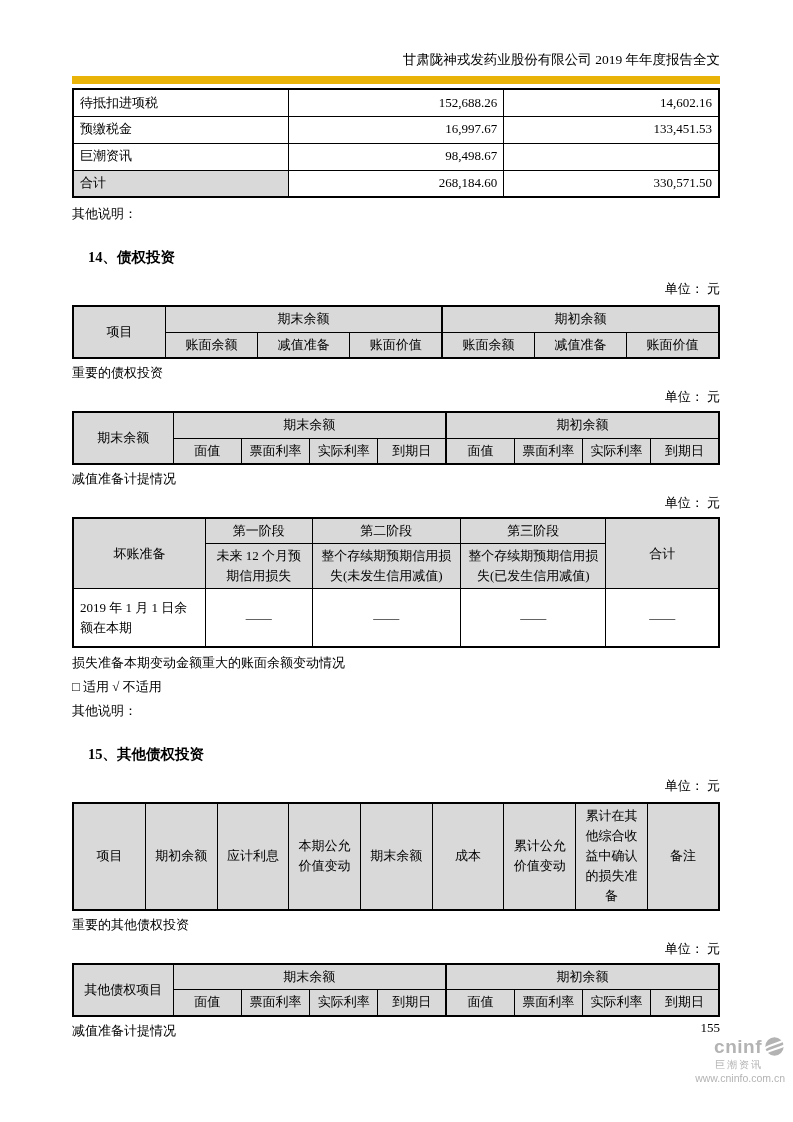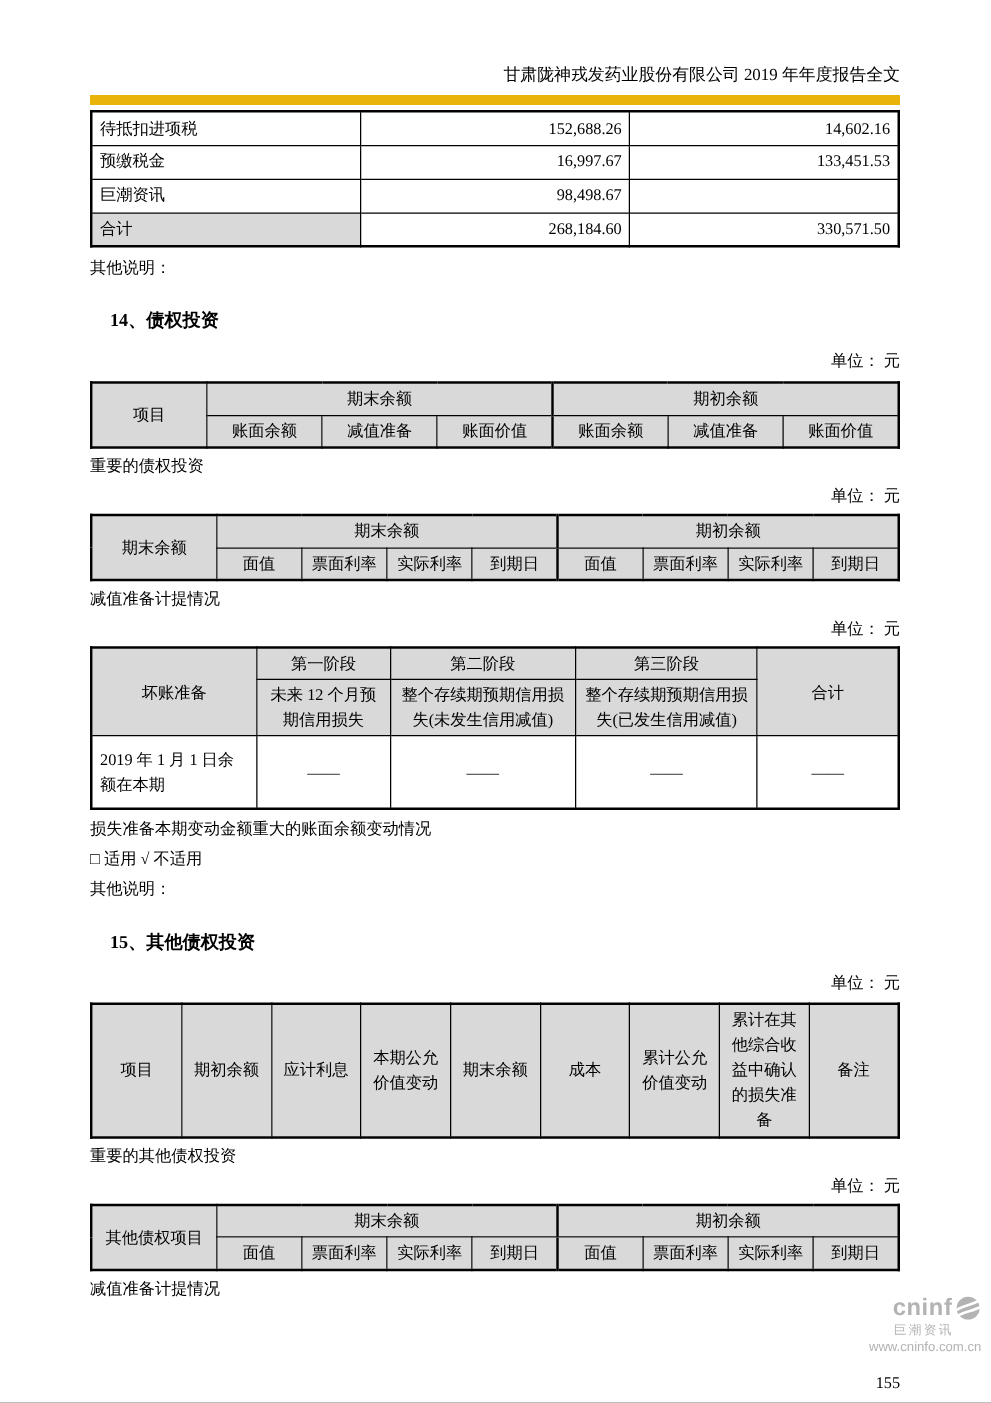--- a/index.html
+++ b/index.html
@@ -52,21 +52,21 @@
   .unit {
     font-size: 13px; line-height: 16px;
     text-align: right; margin: 15px 0 0 0;
   }
   .unit.tight { margin-top: 8px; }
   .mt6 { margin-top: 6px; }
   .mt8 { margin-top: 8px; }
   .mt16 { margin-top: 4px; }
   .mt7 { margin-top: 7px; }
   .pageno {
-    position: absolute; top: 1098px; right: 73px;
+    position: absolute; top: 1020px; right: 73px;
     font-size: 13px;
   }
   .cninfo {
     position: absolute; top: 1036px; right: 8px;
     text-align: right;
     color: #b3b3b3;
     font-family: "Liberation Sans", sans-serif;
     line-height: 1.15;
   }
   .cninfo .brandrow {

